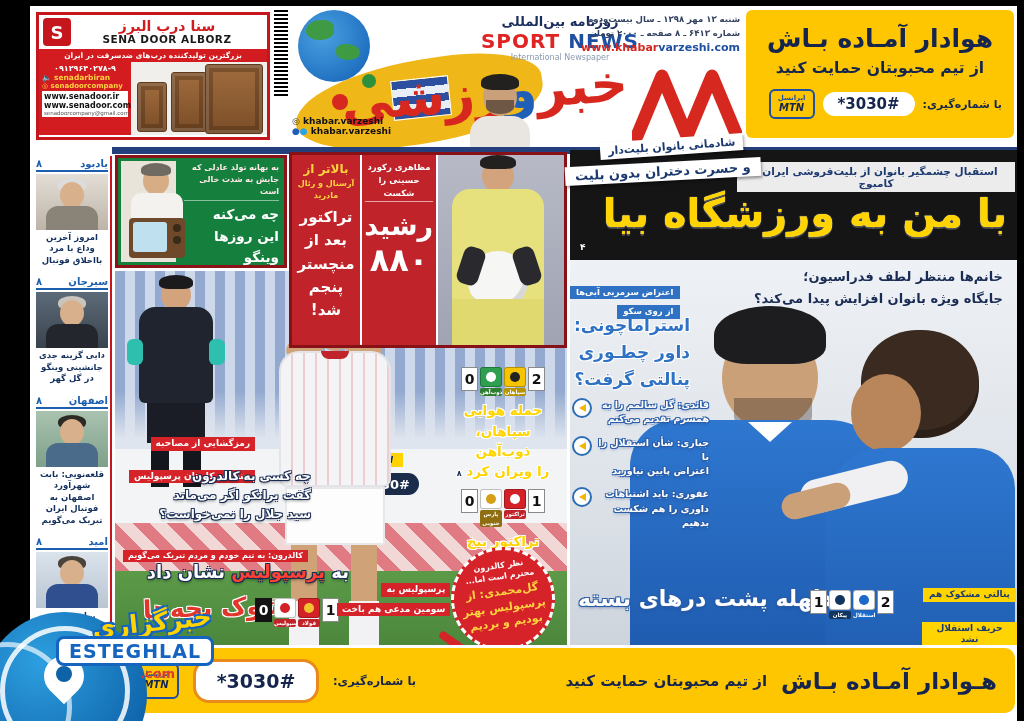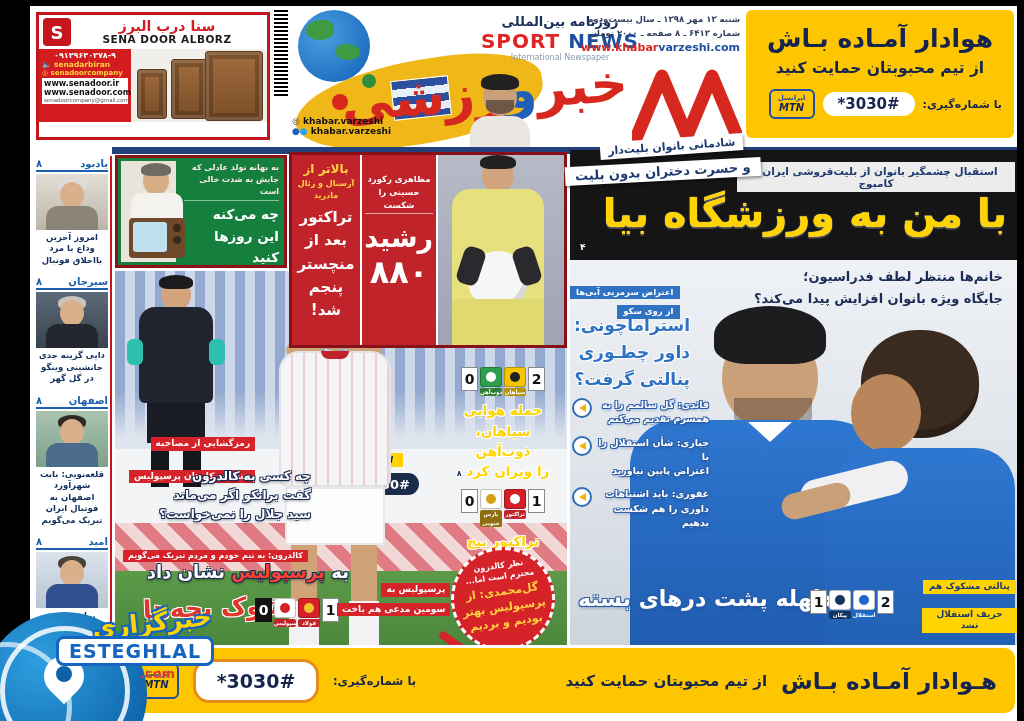--- a/index.html
+++ b/index.html
@@ -57,20 +57,21 @@
   <div class="a sheet"></div>
 
   <div class="a doorad">
     <div style="display:flex;align-items:center;height:34px;padding:0 4px;" dir="ltr">
       <div style="width:28px;height:28px;background:#c4161c;border-radius:4px;color:#fff;font-weight:900;font-size:18px;display:flex;align-items:center;justify-content:center;">S</div>
       <div style="flex:1;text-align:center;" dir="rtl">
         <div style="color:#d21c1f;font-size:14px;font-weight:900;line-height:1.05;">سنا درب البرز</div>
         <div style="color:#1a1a1a;font-size:10.5px;font-weight:900;letter-spacing:.5px;" dir="ltr">SENA DOOR ALBORZ</div>
       </div>
     </div>
+    <div dir="rtl" style="background:#d21c1f;color:#fff;font-size:7.5px;font-weight:900;text-align:center;padding:2px 0;">بزرگترین تولیدکننده درب‌های ضدسرقت در ایران</div>
     <div style="display:flex;height:73px;" dir="ltr">
       <div style="width:92px;background:#d21c1f;color:#fff;padding:2px 3px;box-sizing:border-box;">
         <div style="font-size:8px;font-weight:900;text-align:center;" dir="ltr">۰۹۱۲۹۶۴۰۲۷۸-۹</div>
         <div style="font-size:7.5px;font-weight:700;color:#ffd23e;" dir="ltr">
           <span>🔈</span>
           <span>senadarbiran</span>
         </div>
         <div style="font-size:7px;font-weight:700;color:#ffd23e;" dir="ltr">
           <span>◎</span>
           <span>senadoorcompany</span>
@@ -217,21 +218,21 @@
       <div class="a" style="left:8px;bottom:4px;width:56px;height:40px;background:#6e4a2a;border-radius:4px;">
         <div class="a" style="left:4px;top:4px;width:34px;height:30px;background:#bfe0ef;border-radius:3px;"></div>
         <div class="a" style="right:4px;top:6px;width:8px;height:8px;border-radius:50%;background:#3a2a18;"></div>
         <div class="a" style="right:4px;top:18px;width:8px;height:8px;border-radius:50%;background:#3a2a18;"></div>
       </div>
     </div>
     <div dir="rtl" style="flex:1;padding:4px 5px;text-align:right;">
       <div style="color:#ffe9e9;font-size:8px;font-weight:900;line-height:1.5;">به بهانه تولد عادلی که</div>
       <div style="color:#ffe9e9;font-size:8px;font-weight:900;line-height:1.5;border-bottom:1px solid rgba(255,255,255,.5);padding-bottom:2px;">جایش به شدت خالی است</div>
       <div style="color:#fff;font-size:13.5px;font-weight:900;line-height:1.6;margin-top:3px;">چه می‌کنه</div>
-      <div style="color:#fff;font-size:13.5px;font-weight:900;line-height:1.6;">این روزها کنید</div>
+      <div style="color:#fff;font-size:13.5px;font-weight:900;line-height:1.6;">این روزها وینگو</div>
       <div style="color:#fff;font-size:13.5px;font-weight:900;line-height:1.6;">فردوسی‌پور!؟</div>
     </div>
   </div>
 
   <div class="a" style="left:115px;top:271px;width:452px;height:374px;overflow:hidden;background:#cfd8e6;">
     <div class="a" style="left:0;top:0;width:452px;height:175px;background:repeating-linear-gradient(90deg,#93a9cf 0 10px,#cdd8ea 10px 20px);"></div>
     <div class="a" style="left:0;top:120px;width:452px;height:60px;background:linear-gradient(180deg,rgba(223,229,238,0),#dfe5ee 80%);"></div>
     <div class="a" style="left:0;top:178px;width:452px;height:74px;background:#f3f4f6;">
       <div class="a" style="left:246px;top:4px;width:42px;height:14px;background:#ffd200;color:#15254d;font-size:9px;font-weight:900;font-style:italic;text-align:center;line-height:14px;" dir="ltr">MTN</div>
       <div class="a pill" style="left:232px;top:24px;width:72px;height:22px;background:#1b2b4a;color:#fff;font-size:13px;border-radius:12px;" dir="ltr">
@@ -373,21 +374,21 @@
 
   <div class="a" style="left:289px;top:152px;width:278px;height:196px;background:#c0242a;border:3px solid #871116;box-sizing:border-box;display:flex;" dir="ltr">
     <div style="width:70px;border-right:2px solid #fff;padding:5px 3px;text-align:center;box-sizing:border-box;" dir="rtl">
       <div style="color:#ffd23e;font-size:12px;font-weight:700;line-height:1.5;text-align:center;">بالاتر از</div>
       <div style="color:#ffd23e;font-size:8px;font-weight:900;line-height:1.5;">آرسنال و رئال مادرید</div>
       <div style="color:#fff;font-size:15px;font-weight:900;line-height:1.55;margin-top:4px;">تراکتور</div>
       <div style="color:#fff;font-size:15px;font-weight:900;line-height:1.55;">بعد از</div>
       <div style="color:#fff;font-size:15px;font-weight:900;line-height:1.55;">منچستر</div>
       <div style="color:#fff;font-size:15px;font-weight:900;line-height:1.55;">پنجم شد!</div>
     </div>
-    <div style="width:76px;border-right:2px solid #fff;padding:18px 3px;text-align:center;box-sizing:border-box;" dir="rtl">
+    <div style="width:76px;border-right:2px solid #fff;padding:6px 3px;text-align:center;box-sizing:border-box;" dir="rtl">
       <div style="color:#fff;font-size:8.5px;font-weight:900;line-height:1.5;">مظاهری رکورد</div>
       <div style="color:#fff;font-size:8.5px;font-weight:900;line-height:1.5;border-bottom:1px solid rgba(255,255,255,.6);padding-bottom:2px;">حسینی را شکست</div>
       <div style="color:#fff;font-size:27px;font-weight:900;margin-top:8px;">رشید</div>
       <div style="color:#fff;font-size:32px;font-weight:900;line-height:1.2;">۸۸۰</div>
     </div>
     <div style="flex:1;position:relative;background:linear-gradient(180deg,#b7bac6,#9fa3b2);overflow:hidden;">
       <div class="a" style="left:44px;top:4px;width:32px;height:34px;border-radius:50%;background:#d2a37c;"></div>
       <div class="a" style="left:42px;top:0;width:36px;height:14px;border-radius:50% 50% 30% 30%;background:#23211f;"></div>
       <div class="a" style="left:14px;top:34px;width:92px;height:110px;border-radius:18px 18px 0 0;background:#e6e17d;"></div>
       <div class="a" style="left:30px;top:96px;width:60px;height:60px;border-radius:50%;background:#f6f6f4;box-shadow:inset -4px -6px 0 rgba(0,0,0,.12);"></div>
@@ -468,23 +469,23 @@
         <span class="scap" style="background:#12355e;">پیکان</span>
       </span>
       <span class="steam">
         <span class="semb" style="background:#fff;">
             <span class="sdot" style="background:#1b6ac9;"></span>
           </span>
         <span class="scap" style="background:#1b6ac9;">استقلال</span>
       </span>
       <span class="snum">2</span>
     </div>
-    <div class="a" style="left:352px;top:314px;text-align:center;" dir="rtl">
+    <div class="a" style="left:352px;top:322px;text-align:center;" dir="rtl">
       <span class="ytag">پنالتی مشکوک هم</span><br>
-      <span class="ytag" style="margin-top:14px;">حریف استقلال نشد</span>
+      <span class="ytag" style="margin-top:20px;">حریف استقلال نشد</span>
     </div>
   </div>
 
   <div class="a" dir="rtl" style="left:115px;top:648px;width:900px;height:65px;background:#fdc600;border-radius:10px;display:flex;align-items:center;box-sizing:border-box;padding:0 18px;gap:14px;">
     <div class="nw" style="font-size:23px;font-weight:900;color:#15254d;">هـوادار آمـاده بـاش</div>
     <div class="nw" style="font-size:15px;font-weight:900;color:#15254d;">از تیم محبوبتان حمایت کنید</div>
     <div style="flex:1;"></div>
     <div class="nw" style="font-size:11.5px;font-weight:900;color:#15254d;">با شماره‌گیری:</div>
     <div class="pill" style="width:120px;height:38px;font-size:19px;border:3px solid #e88b1a;" dir="ltr">
       <span>*3030#</span>

